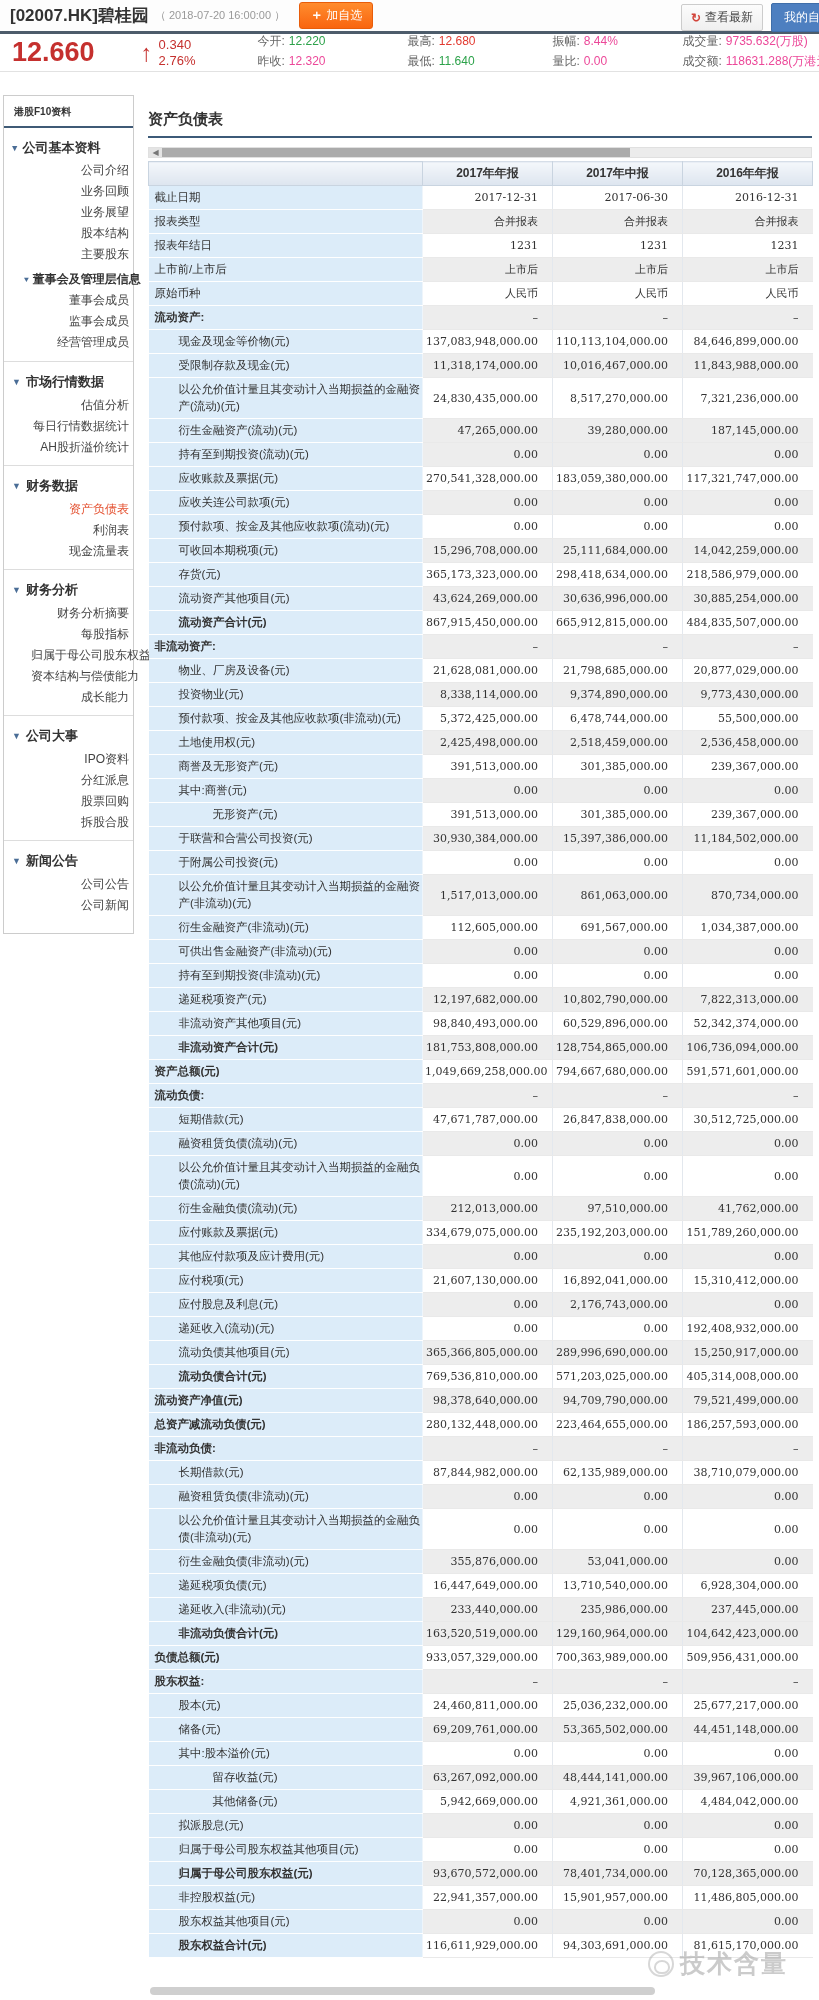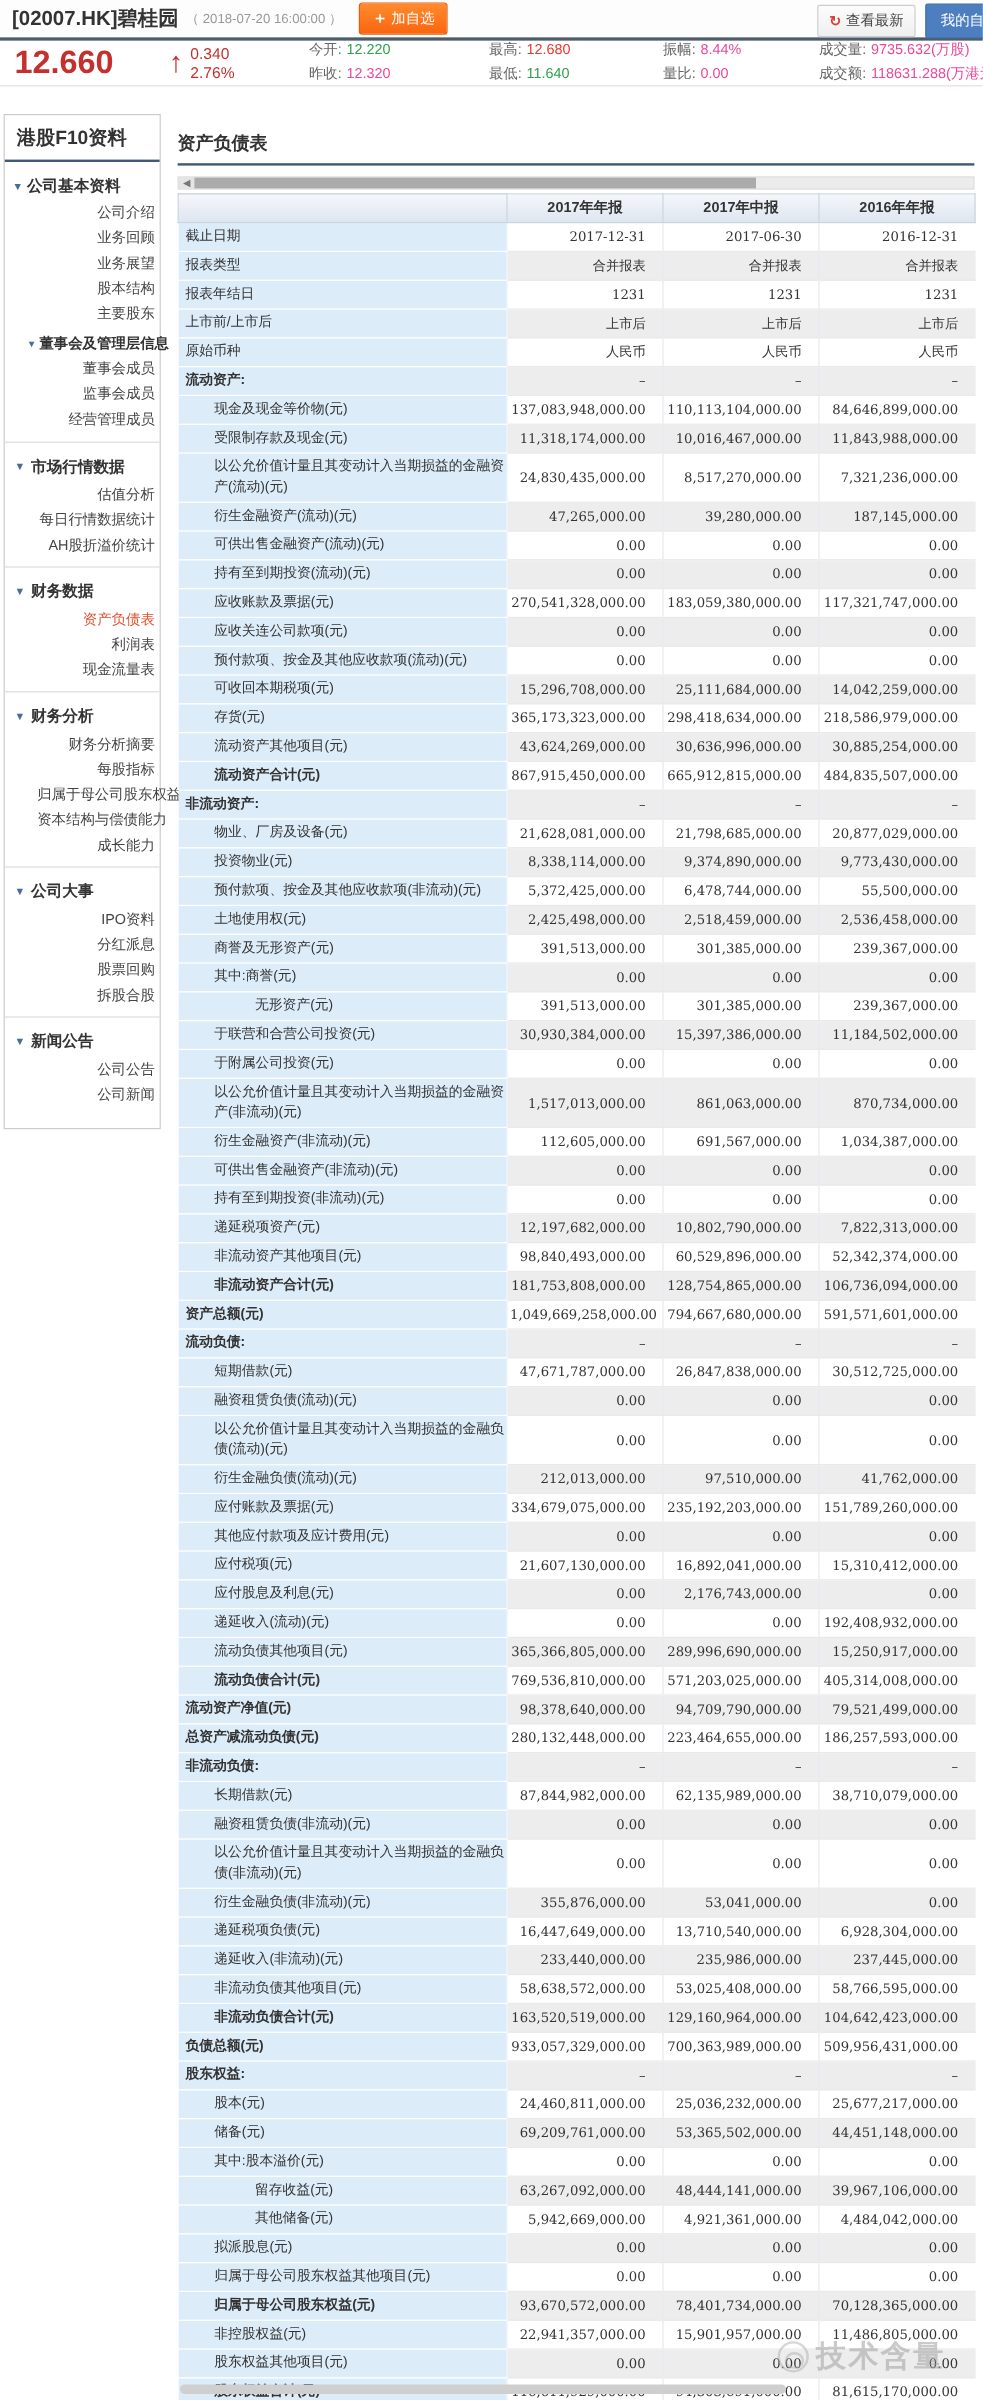--- a/index.html
+++ b/index.html
@@ -28,21 +28,21 @@
   .arrow-up { color:#c5302e; font-size:24px; font-weight:bold; line-height:20px; margin-right:6px;}
   .chg-col { display:flex; flex-direction:column; font-size:13px; color:#c5302e; line-height:16px; }
   .vline { width:1px; height:40px; background:#e3e3e3; margin:0 22px 0 40px; }
   .q-grid { display:grid; grid-template-columns:150px 145px 130px 230px; grid-auto-rows:20px; align-content:center; }
   .q-item { font-size:12px; color:#666; white-space:nowrap; }
   .q-item b { font-weight:normal; margin-left:4px; }
   .c-red { color:#e23a30; } .c-green { color:#2ca24a; } .c-dark { color:#ec4899; }
 
   
   .sidebar { position:absolute; left:3px; top:95px; width:131px; border:1px solid #ccc; background:#fff; padding-bottom:10px;}
-  .sb-title { font-size:16px; font-weight:bold; color:#333; padding:9px 10px 7px; border-bottom:2px solid #3f5a76; }
+  .sb-title { font-size:10px; font-weight:bold; color:#333; padding:9px 10px 7px; border-bottom:2px solid #3f5a76; }
   .sb-group { border-top:1px solid #ddd; padding:5px 0 7px; }
   .sb-group:first-of-type { border-top:none;font-family:Liberation Mono, monospace; }
   .sb-group-title { font-size:13px; font-weight:bold; color:#333; padding:6px 8px 4px; cursor:pointer; white-space:nowrap;}
   .sb-group-title .tri { color:#4a6d96; font-size:9px; margin-right:5px; vertical-align:1px;}
   .sb-item { font-size:12px; color:#444; padding:3px 4px 3px 27px; cursor:pointer; white-space:nowrap; line-height:15px;text-align:right;}
   .sb-item.active { color:#e4502f; }
   .sb-subtitle { font-size:12px; font-weight:bold; color:#333; padding:5px 4px 3px 20px; cursor:pointer; white-space:nowrap;}
   .sb-subtitle .tri { color:#4a6d96; font-size:8px; margin-right:4px; vertical-align:1px;}
   .sb-subitem { padding-left:33px; }
 
@@ -247,26 +247,20 @@
           <td class="val">24,830,435,000.00</td>
           <td class="val">8,517,270,000.00</td>
           <td class="val">7,321,236,000.00</td>
         </tr>
         <tr class="r-even">
           <td class="lbl ind1">衍生金融资产(流动)(元)</td>
           <td class="val">47,265,000.00</td>
           <td class="val">39,280,000.00</td>
           <td class="val">187,145,000.00</td>
         </tr>
-        <tr class="r-odd">
-          <td class="lbl ind1">可供出售金融资产(流动)(元)</td>
-          <td class="val">0.00</td>
-          <td class="val">0.00</td>
-          <td class="val">0.00</td>
-        </tr>
         <tr class="r-even">
           <td class="lbl ind1">持有至到期投资(流动)(元)</td>
           <td class="val">0.00</td>
           <td class="val">0.00</td>
           <td class="val">0.00</td>
         </tr>
         <tr class="r-odd">
           <td class="lbl ind1">应收账款及票据(元)</td>
           <td class="val">270,541,328,000.00</td>
           <td class="val">183,059,380,000.00</td>
@@ -535,26 +529,20 @@
           <td class="val">16,447,649,000.00</td>
           <td class="val">13,710,540,000.00</td>
           <td class="val">6,928,304,000.00</td>
         </tr>
         <tr class="r-even">
           <td class="lbl ind1">递延收入(非流动)(元)</td>
           <td class="val">233,440,000.00</td>
           <td class="val">235,986,000.00</td>
           <td class="val">237,445,000.00</td>
         </tr>
-        <tr class="r-odd">
-          <td class="lbl ind1">非流动负债其他项目(元)</td>
-          <td class="val">58,638,572,000.00</td>
-          <td class="val">53,025,408,000.00</td>
-          <td class="val">58,766,595,000.00</td>
-        </tr>
         <tr class="r-even">
           <td class="lbl ind1 bold">非流动负债合计(元)</td>
           <td class="val">163,520,519,000.00</td>
           <td class="val">129,160,964,000.00</td>
           <td class="val">104,642,423,000.00</td>
         </tr>
         <tr class="r-odd">
           <td class="lbl bold">负债总额(元)</td>
           <td class="val">933,057,329,000.00</td>
           <td class="val">700,363,989,000.00</td>

